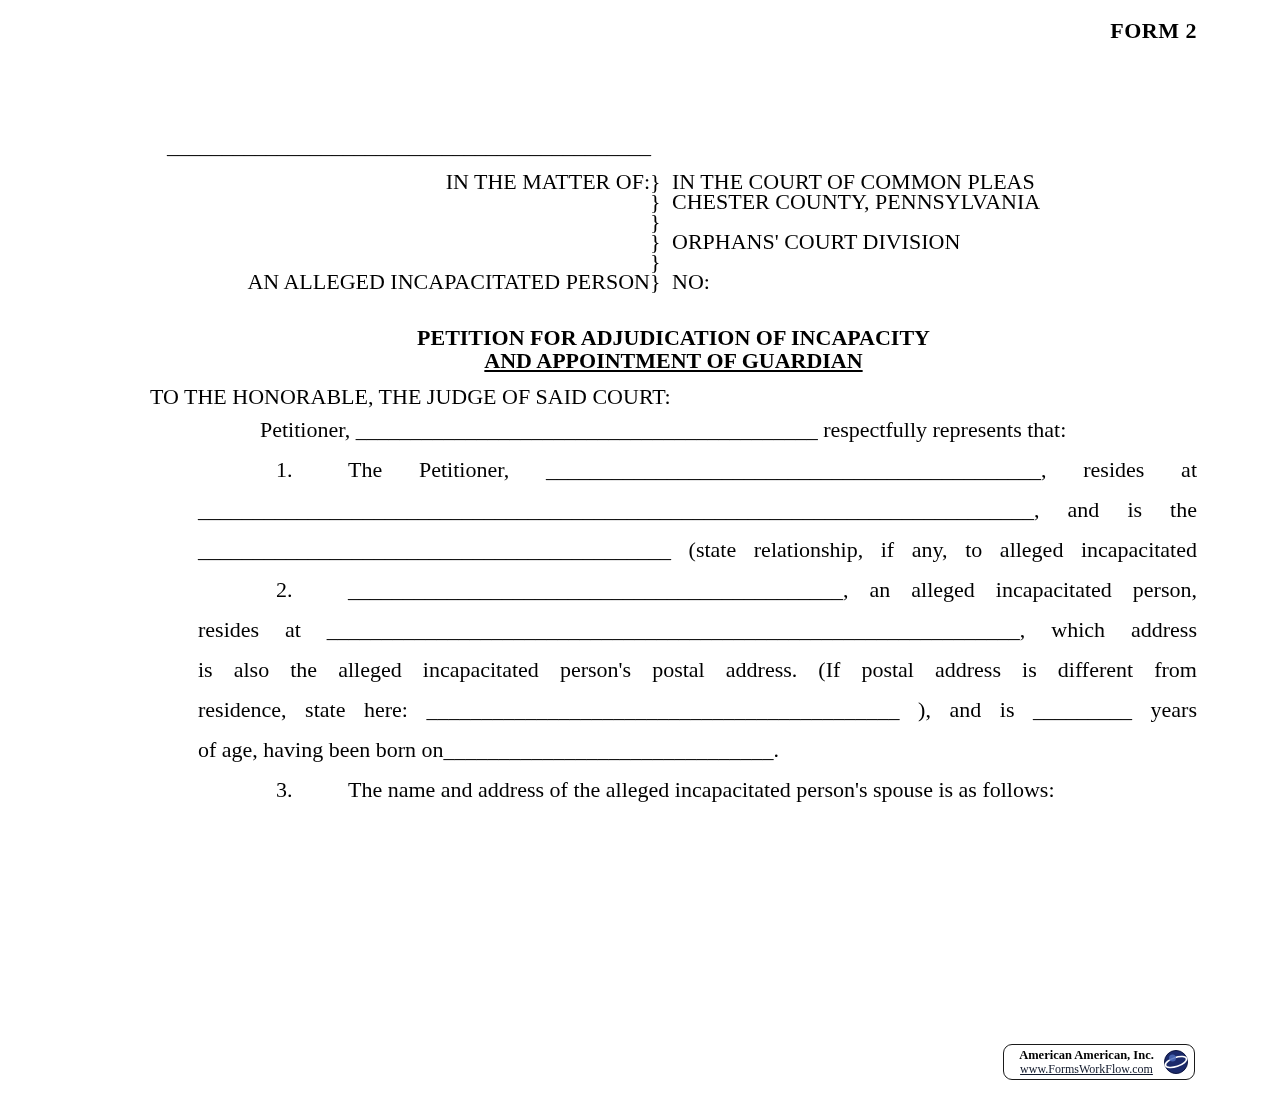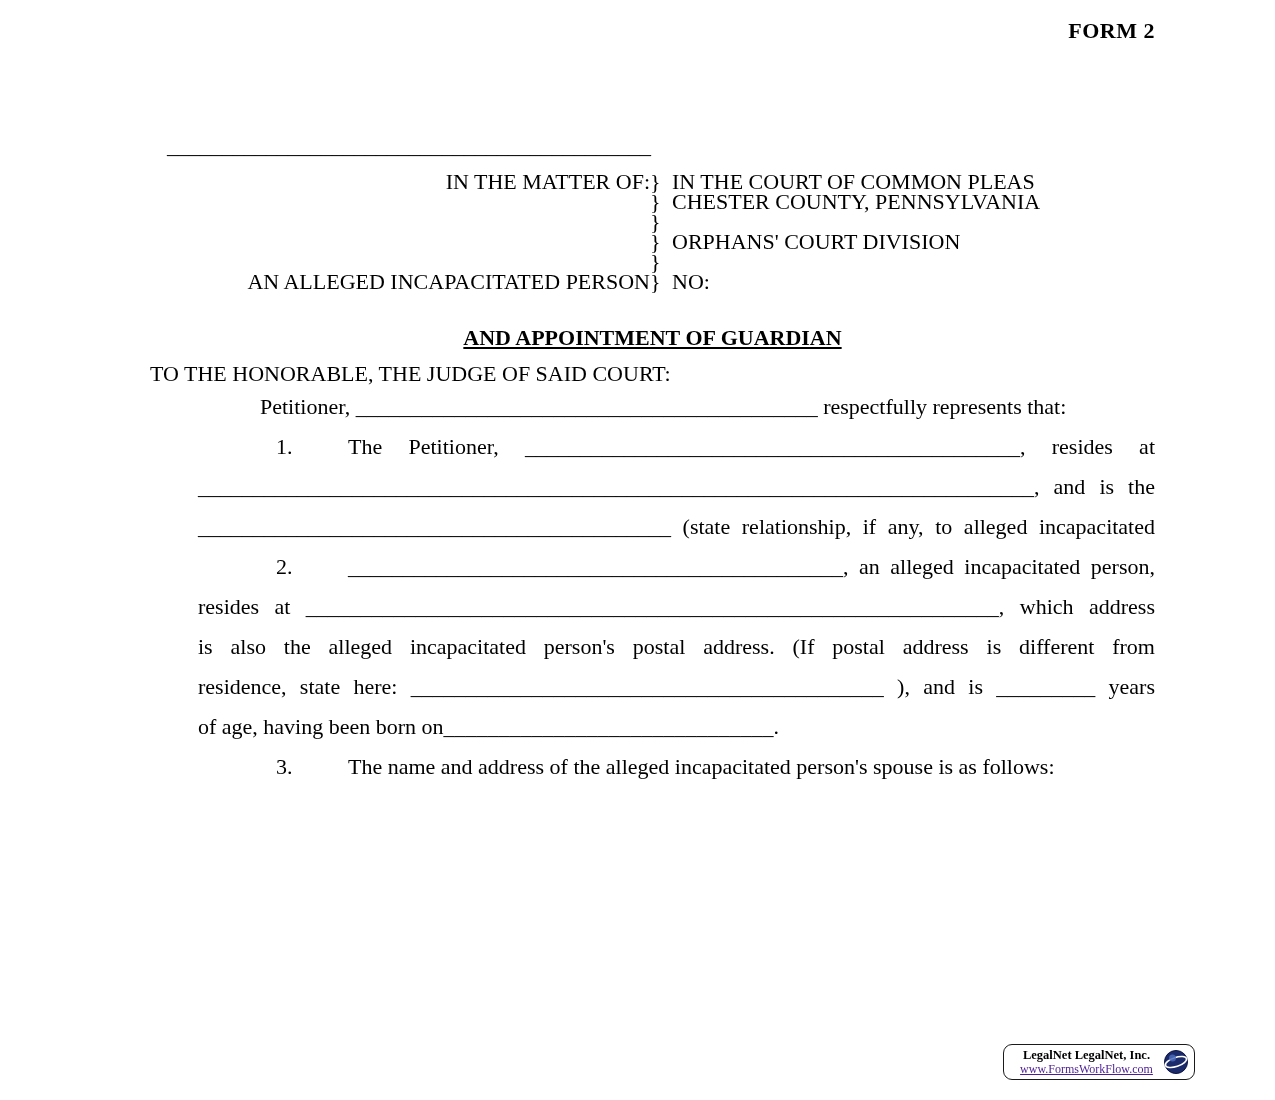--- a/index.html
+++ b/index.html
@@ -6,21 +6,21 @@
   html, body { background: #ffffff; }
   .page {
     position: relative;
     width: 1275px;
     height: 1100px;
     margin: 0 auto;
     background: #ffffff;
     color: #000000;
     font-family: "Liberation Serif", "DejaVu Serif", serif;
     font-size: 22px;
-    padding: 18px 120px 0 150px;
+    padding: 18px 78px 0 150px;
     overflow: hidden;
   }
   .form-number {
     text-align: right;
     font-weight: bold;
     line-height: 26px;
     letter-spacing: 0.5px;
   }
   .caption-rule {
     margin-top: 90px;
@@ -64,21 +64,21 @@
   .badge-company {
     font-size: 12.5px;
     font-weight: bold;
     line-height: 14px;
     white-space: nowrap;
   }
   .badge-url {
     font-size: 12px;
     line-height: 14px;
     text-decoration: underline;
-    color: #4c1d95;
+    color: #0f172a;
     white-space: nowrap;
     cursor: pointer;
   }
   .badge-logo { flex: 0 0 auto; margin-left: 4px; display: block; }
 </style>
 </head>
 <body>
 
 <div class="page">
 
@@ -99,20 +99,21 @@
       <div class="cap-line"><span class="bracket">}</span><span>IN THE COURT OF COMMON PLEAS</span></div>
       <div class="cap-line"><span class="bracket">}</span><span>CHESTER COUNTY, PENNSYLVANIA</span></div>
       <div class="cap-line"><span class="bracket">}</span><span></span></div>
       <div class="cap-line"><span class="bracket">}</span><span>ORPHANS' COURT DIVISION</span></div>
       <div class="cap-line"><span class="bracket">}</span><span></span></div>
       <div class="cap-line"><span class="bracket">}</span><span>NO:</span></div>
     </div>
   </div>
 
   <div class="doc-title">
+    <div>PETITION FOR ADJUDICATION OF INCAPACITY</div>
     <div class="underlined">AND APPOINTMENT OF GUARDIAN</div>
   </div>
 
   <div class="salutation">TO THE HONORABLE, THE JUDGE OF SAID COURT:</div>
 
   <div class="body-block">
 
     <div class="bline indent"><span>Petitioner, </span><span>__________________________________________</span><span> respectfully represents that:</span></div>
 
     <div class="bline just"><span class="pnum">1.</span><span>The Petitioner, </span><span>_____________________________________________</span><span>, resides at</span></div>
@@ -124,21 +125,21 @@
     <div class="bline just">is also the alleged incapacitated person's postal address. (If postal address is different from</div>
     <div class="bline just"><span>residence, state here: </span><span>___________________________________________</span><span> ), and is </span><span>_________</span><span> years</span></div>
     <div class="bline"><span>of age, having been born on</span><span>______________________________</span><span>.</span></div>
 
     <div class="bline"><span class="pnum">3.</span><span>The name and address of the alleged incapacitated person's spouse is as follows:</span></div>
 
   </div>
 
   <div class="legalnet-badge">
     <div class="badge-text">
-      <div class="badge-company">LegalNet LegalNet, Inc.</div>
+      <div class="badge-company">American American, Inc.</div>
       <div class="badge-url">www.FormsWorkFlow.com</div>
     </div>
     <svg class="badge-logo" width="26" height="26" viewBox="0 0 26 26">
       <circle cx="13" cy="13" r="11.5" fill="#1b2a6b" stroke="#0d1540" stroke-width="1"></circle>
       <ellipse cx="13" cy="13" rx="11" ry="4.5" fill="none" stroke="#ffffff" stroke-width="1.6" transform="rotate(-18 13 13)"></ellipse>
       <circle cx="9.5" cy="9" r="3.5" fill="#4a6ab8" opacity="0.85"></circle>
     </svg>
   </div>
 
 </div>

